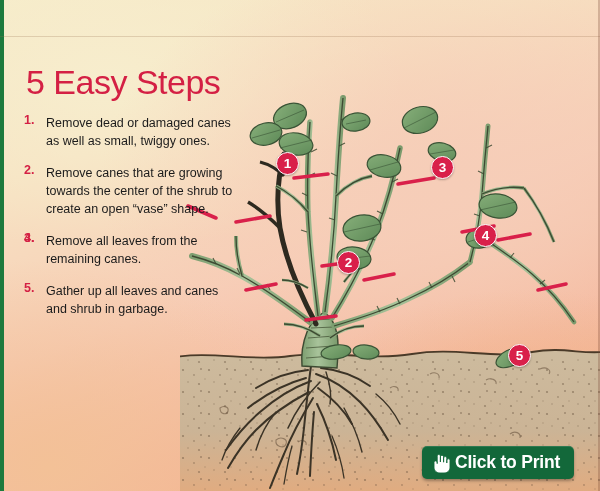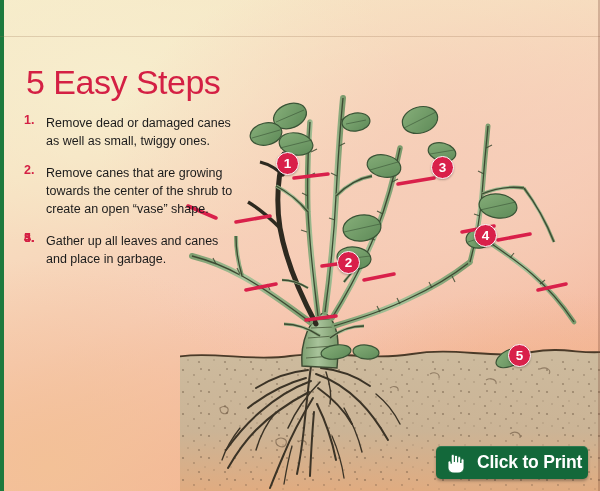--- a/index.html
+++ b/index.html
@@ -78,26 +78,26 @@
     background:#d9204a;
     border:1.5px solid #fff;
     color:#fff; font-size:13.5px; font-weight:bold;
     display:flex; align-items:center; justify-content:center;
     box-shadow:0 1px 2px rgba(0,0,0,.25);
     line-height:1;
   }
 
   
   #print-btn {
-    position:absolute; left:436px; top:446px;
+    position:absolute; left:422px; top:446px;
     width:152px; height:33px;
     background:#13683a;
     border-radius:5px;
     box-shadow:0 2px 3px rgba(0,0,0,.3), inset 0 1px 0 rgba(255,255,255,.12);
-    display:flex; align-items:center; gap:10px;
+    display:flex; align-items:center; gap:2px;
     padding-left:9px;
     cursor:pointer;
   }
   #print-label {
     color:#fff; font-size:17.5px; font-weight:bold; letter-spacing:-.2px;
   }
   #hand-icon { width:22px; height:24px; flex:0 0 auto; }
 </style>
 </head>
 <body>
@@ -327,24 +327,25 @@
     </div>
     <div class="step">
       <span class="step-num">2.</span>
       <span class="step-text">Remove canes that are growing towards the center of the shrub to create an open “vase” shape.</span>
     </div>
     <div class="step">
       <span class="step-num">3.</span>
     </div>
     <div class="step">
       <span class="step-num">4.</span>
+      <span class="step-text">Remove all leaves from the remaining canes.</span>
     </div>
     <div class="step">
       <span class="step-num">5.</span>
-      <span class="step-text">Gather up all leaves and canes and place in garbage.</span>
+      <span class="step-text">Gather up all leaves and canes and shrub in garbage.</span>
     </div>
   </div>
 
   <div id="print-btn">
     <span id="hand-icon">
       <svg width="22" height="24" viewBox="0 0 22 24">
         <path d="M9,22 C5.5,22 3,19.5 3,16.2 L3,11.6 C3,10.6 3.7,9.9 4.6,9.9
                  C5.5,9.9 6.2,10.6 6.2,11.6 L6.2,12.6 L6.2,5.2
                  C6.2,4.2 6.9,3.5 7.8,3.5 C8.7,3.5 9.4,4.2 9.4,5.2 L9.4,11
                  L9.4,6.0 C9.4,5.1 10.1,4.4 11,4.4 C11.9,4.4 12.6,5.1 12.6,6.0

